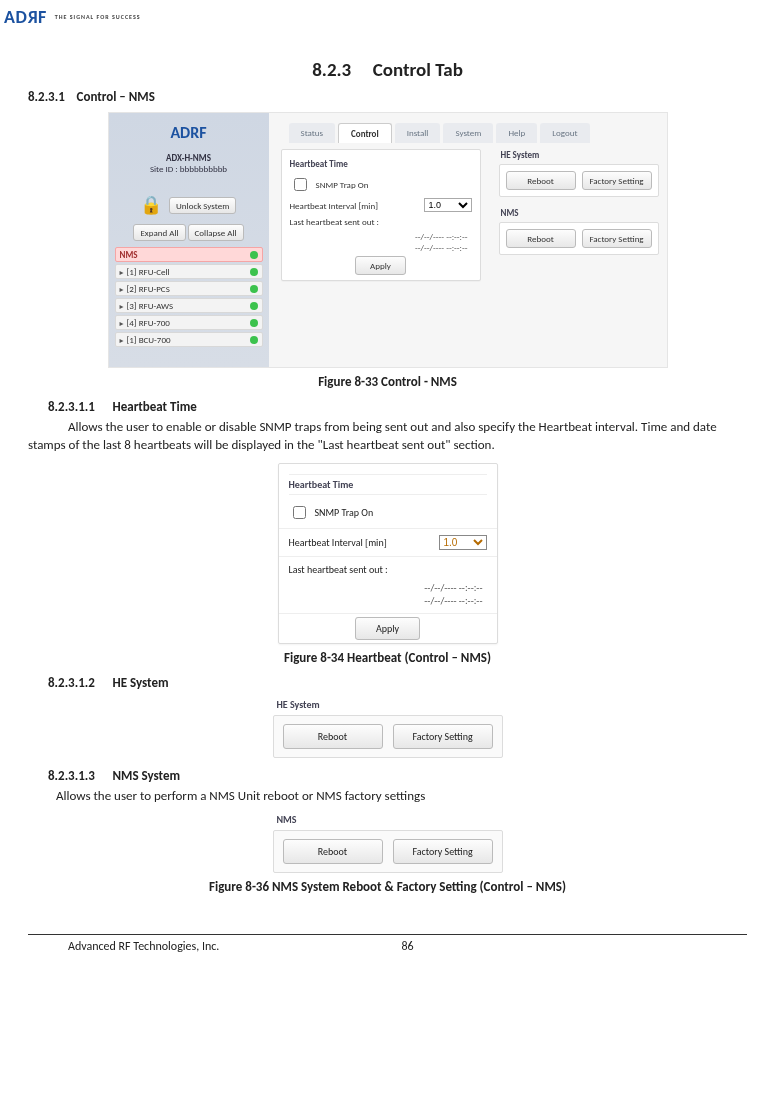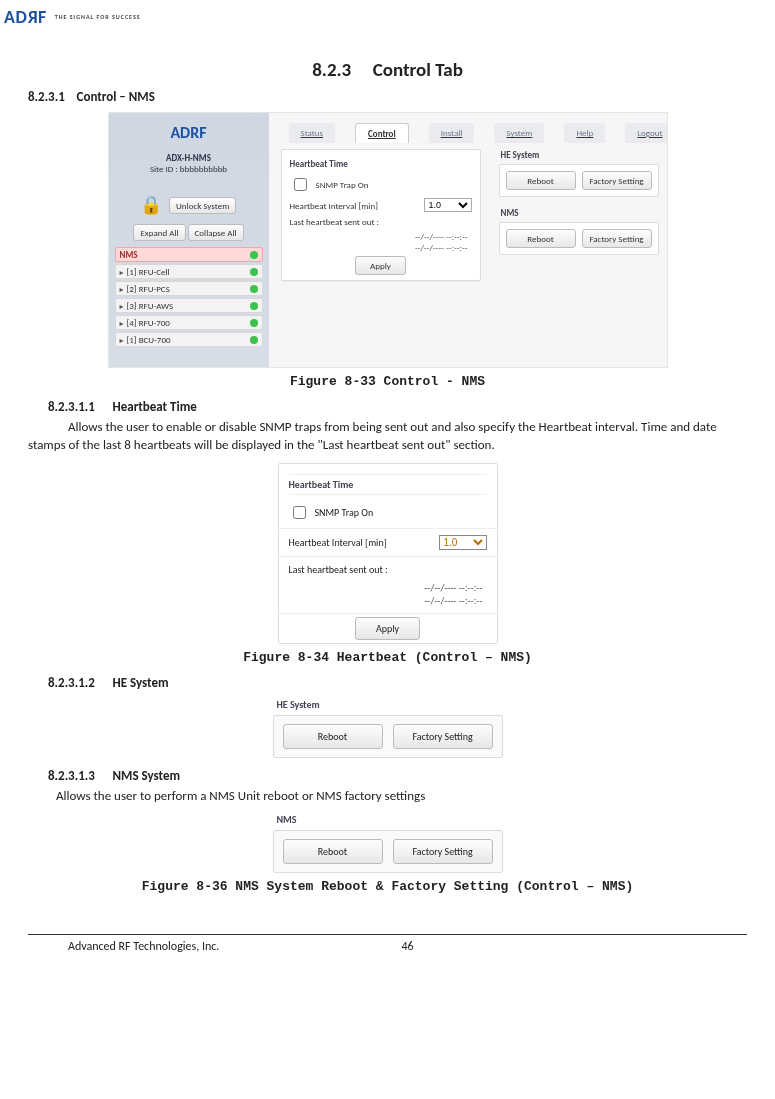--- a/index.html
+++ b/index.html
@@ -43,21 +43,20 @@
   .h3 { font-weight: 700; font-size: 13px; margin-top: 10px; margin-left: 20px; }
   .body-text { font-size: 13px; margin-top: 4px; line-height: 1.35; }
   .indent2 { margin-left: 28px; }
 
   .figure-caption {
     text-align: center;
     font-weight: 700;
     font-size: 13px;
     margin-top: 6px;
     margin-bottom: 4px;
-    font-family: Liberation Mono, monospace;
   }
 
   
   .shot {
     margin: 8px auto 0 auto;
     background: #fbfbfb;
     border: 1px solid #e5e5e5;
   }
   .shot1 { width: 560px; height: 256px; position: relative; overflow: hidden; font-size: 10px; color:#333; }
   .shot1 .sidebar {
@@ -91,21 +90,21 @@
     background:#f3f3f3; border:1px solid #d8d8d8; border-radius:2px;
     padding:1px 4px; margin-top:2px; display:flex; justify-content:space-between; align-items:center;
   }
   .shot1 .sidebar .tree .dot {
     width:8px;height:8px;border-radius:50%;background:#3cc24d;display:inline-block;
   }
   .shot1 .sidebar .tree .nodelabel { display:flex; align-items:center; gap:3px;}
   .shot1 .sidebar .tree .tri { font-size:8px; color:#555;}
 
   .shot1 .main { position:absolute; left:160px; top:0; right:0; height:100%; background:#f6f6f6;}
-  .shot1 .tabs { position:absolute; top:10px; left:20px; right:10px; display:flex; gap:20px; font-size:9px;text-decoration:underline;}
+  .shot1 .tabs { position:absolute; top:10px; left:20px; right:10px; display:flex; gap:3px; font-size:9px;}
   .shot1 .tabs .tab {
     padding:4px 12px; background:#e9ebef; color:#6a7684; border-top-left-radius:3px; border-top-right-radius:3px;
   }
   .shot1 .tabs .tab.active { background:#fff; font-weight:700; border:1px solid #ccc; border-bottom:none; color:#333;}
   .shot1 .panel {
     position:absolute; left:12px; top:36px; width:200px; background:#fff; border:1px solid #dcdcdc;
     border-radius:2px; padding:8px; box-shadow:0 1px 1px rgba(0,0,0,.03);
   }
   .shot1 .panel-title { font-size:9px; font-weight:700; color:#445; margin-bottom:6px;}
   .shot1 .panel .row { display:flex; align-items:center; font-size:9px; margin:4px 0; gap:6px;}
@@ -355,17 +354,17 @@
     <div class="rtitle">NMS</div>
     <div class="rbox">
       <span class="btn">Reboot</span>
       <span class="btn">Factory Setting</span>
     </div>
   </div>
   <div class="figure-caption">Figure 8-36    NMS System Reboot &amp; Factory Setting (Control – NMS)</div>
 
   <div class="footer">
     <div class="company">Advanced RF Technologies, Inc.</div>
-    <div class="pagenum">46</div>
+    <div class="pagenum">86</div>
     <div class="spacer"></div>
   </div>
 
 </div>
 
 </body></html>

